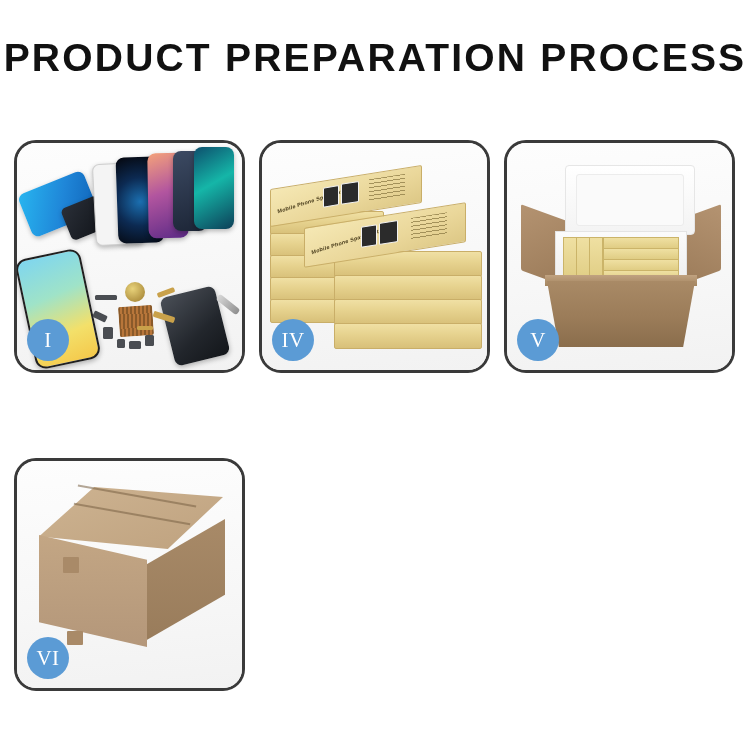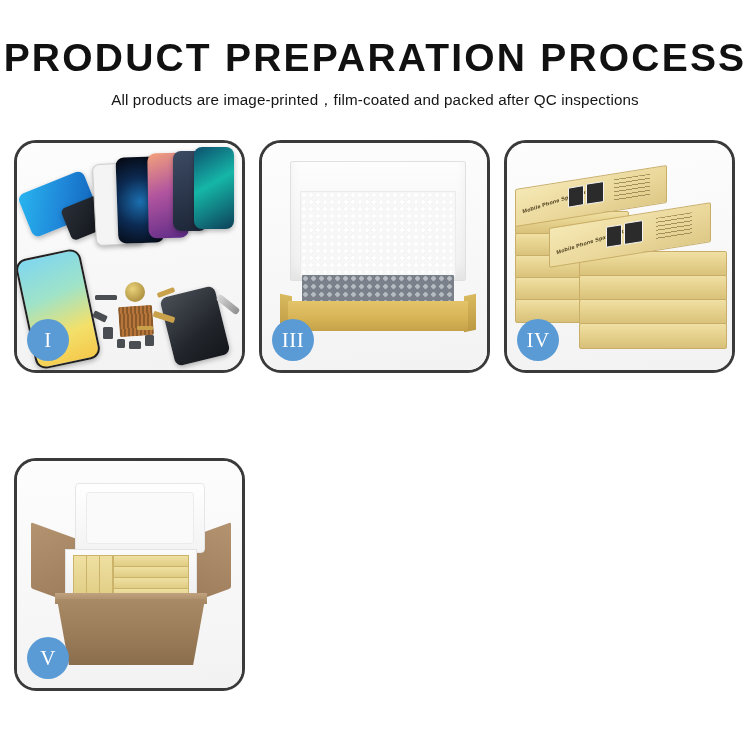--- a/index.html
+++ b/index.html
@@ -366,21 +366,20 @@
     background: #a9,8;
     background: #a98a68;
     border-radius: 1px;
   }
 </style>
 </head>
 <body>
 
 <div class="header">
   <div class="title">PRODUCT PREPARATION PROCESS</div>
-  <div class="subtitle">All products are image-printed，film-coated and packed after QC inspections</div>
 </div>
 
 <div class="grid">
 
   <div class="panel p1">
     <div class="panel-stage">
       <div class="scr s-blue"></div>
       <div class="scr s-blue2"></div>
       <div class="scr s-white"></div>
       <div class="scr s-dark"></div>
@@ -399,31 +398,20 @@
       <div class="chip" style="left:76px;top:170px;width:14px;height:7px;transform:rotate(25deg);"></div>
       <div class="gold" style="left:140px;top:147px;width:18px;height:5px;transform:rotate(-20deg);"></div>
       <div class="gold" style="left:136px;top:171px;width:22px;height:6px;transform:rotate(18deg);"></div>
       <div class="gold" style="left:120px;top:183px;width:16px;height:4px;"></div>
       <div class="tweez"></div>
     </div>
     <div class="badge">I</div>
   </div>
 
 
-  <div class="panel p3">
-    <div class="panel-stage">
-      <div class="box-lid"></div>
-      <div class="foam"></div>
-      <div class="bubble-grey"></div>
-      <div class="box-left"></div>
-      <div class="box-right"></div>
-      <div class="box-body"></div>
-    </div>
-    <div class="badge">III</div>
-  </div>
 
   <div class="panel p4">
     <div class="panel-stage">
       <div class="stack">
 
         <div class="slab" style="left:0px;top:52px;width:112px;height:22px;"></div>
         <div class="slab" style="left:0px;top:74px;width:112px;height:22px;"></div>
         <div class="slab" style="left:0px;top:96px;width:112px;height:22px;"></div>
         <div class="slab" style="left:0px;top:118px;width:112px;height:22px;"></div>
         <div class="slab" style="left:0px;top:140px;width:112px;height:22px;"></div>
@@ -465,14 +453,26 @@
       <div class="ybox" style="left:96px;top:94px;width:74px;height:10px;"></div>
       <div class="ybox" style="left:96px;top:105px;width:74px;height:10px;"></div>
       <div class="ybox" style="left:96px;top:116px;width:74px;height:10px;"></div>
       <div class="ybox" style="left:96px;top:127px;width:74px;height:9px;"></div>
       <div class="carton-rim"></div>
       <div class="carton-front"></div>
     </div>
     <div class="badge">V</div>
   </div>
 
+  <div class="panel p6">
+    <div class="panel-stage">
+      <div class="c-top"></div>
+      <div class="c-side"></div>
+      <div class="c-front"></div>
+      <div class="seam" style="left:60px;top:34px;width:120px;height:2px;transform:rotate(10deg);"></div>
+      <div class="seam" style="left:56px;top:52px;width:118px;height:2px;transform:rotate(10deg);"></div>
+      <div class="tape-tab" style="left:46px;top:96px;width:16px;height:16px;"></div>
+      <div class="tape-tab" style="left:50px;top:170px;width:16px;height:14px;"></div>
+    </div>
+    <div class="badge">VI</div>
+  </div>
 
 </div>
 
 </body></html>

